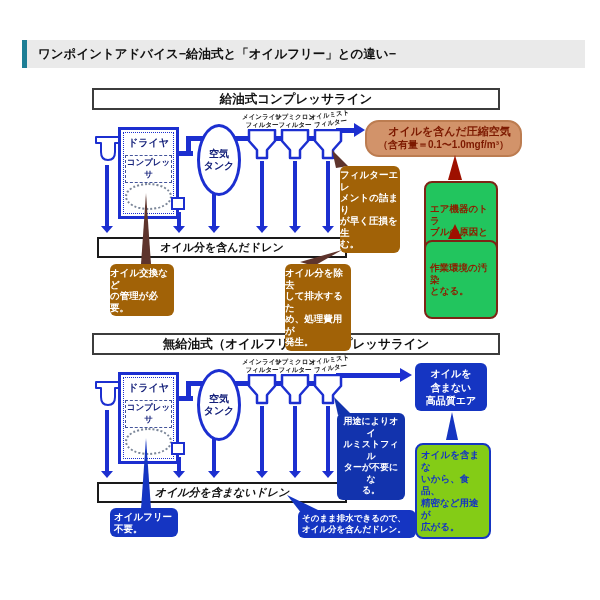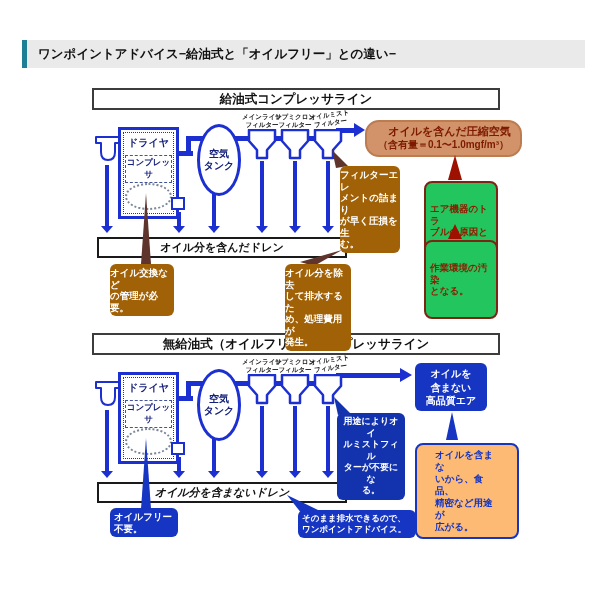--- a/index.html
+++ b/index.html
@@ -41,22 +41,22 @@
         text-align:center;z-index:4;}
   
   .callout-brown{background:#a16207;color:#fff;border-radius:6px;font-weight:bold;
         font-size:9.5px;line-height:11.5px;padding:3px 0;z-index:6;}
   .callout-blue{background:#1535c2;color:#fff;border-radius:6px;font-weight:bold;
         font-size:9.5px;line-height:11.5px;padding:3px 4px;z-index:6;}
   .callout-navy{background:#1233ad;color:#fff;border-radius:6px;font-weight:bold;
         font-size:9px;line-height:11.5px;padding:3px 4px;z-index:6;}
   .effect-red{background:#22c55e;border:2px solid #7d2415;color:#8b2000;border-radius:8px;
         font-weight:bold;font-size:9.5px;line-height:11.5px;padding:20px 4px;z-index:6;}
-  .effect-blue{background:#fdba74;border:2px solid #1535c2;color:#1535c2;border-radius:8px;
-        font-weight:bold;font-size:9.5px;line-height:12px;padding:4px 18px;z-index:6;}
+  .effect-blue{background:#84cc16;border:2px solid #1535c2;color:#1535c2;border-radius:8px;
+        font-weight:bold;font-size:9.5px;line-height:12px;padding:4px 4px;z-index:6;}
   .result-tan{background:#d2936a;border:2px solid #bc7c50;border-radius:14px;color:#7d1a00;
         text-align:center;font-weight:bold;z-index:6;}
   .result-tan .l1{display:block;font-size:11px;line-height:14px;margin-top:2px;padding-left:12px;}
   .result-tan .l2{display:block;font-size:10px;line-height:13px;}
   .result-blue{background:#1535c2;color:#fff;border-radius:6px;text-align:center;
         font-weight:bold;font-size:10px;line-height:13.5px;padding-top:4px;z-index:6;}
   svg.tail{z-index:6;position:absolute;}
   svg.taper{z-index:6;position:absolute;}
 </style>
 </head>
@@ -235,15 +235,15 @@
   <svg class="taper" style="left:140px;top:438px;" width="12" height="71" viewBox="0 0 12 71">
       <polygon points="6,0 11,71 1,71" fill="#1535c2"></polygon>
     </svg>
 
   <div class="abs callout-blue ml" style="left:110px;top:508px;width:60px;">オイルフリー
 不要。</div>
   <svg class="tail" style="left:282px;top:494px;" width="40" height="20" viewBox="0 0 40 20">
       <polygon points="5,1 36,16 20,20" fill="#1535c2"></polygon>
     </svg>
   <div class="abs callout-blue ml" style="left:298px;top:510px;width:110px;font-size:8.5px;line-height:11px;">そのまま排水できるので、
-ワンポイントアドバイス。</div>
+オイル分を含んだドレン。</div>
 
 </div>
 
 </body></html>

